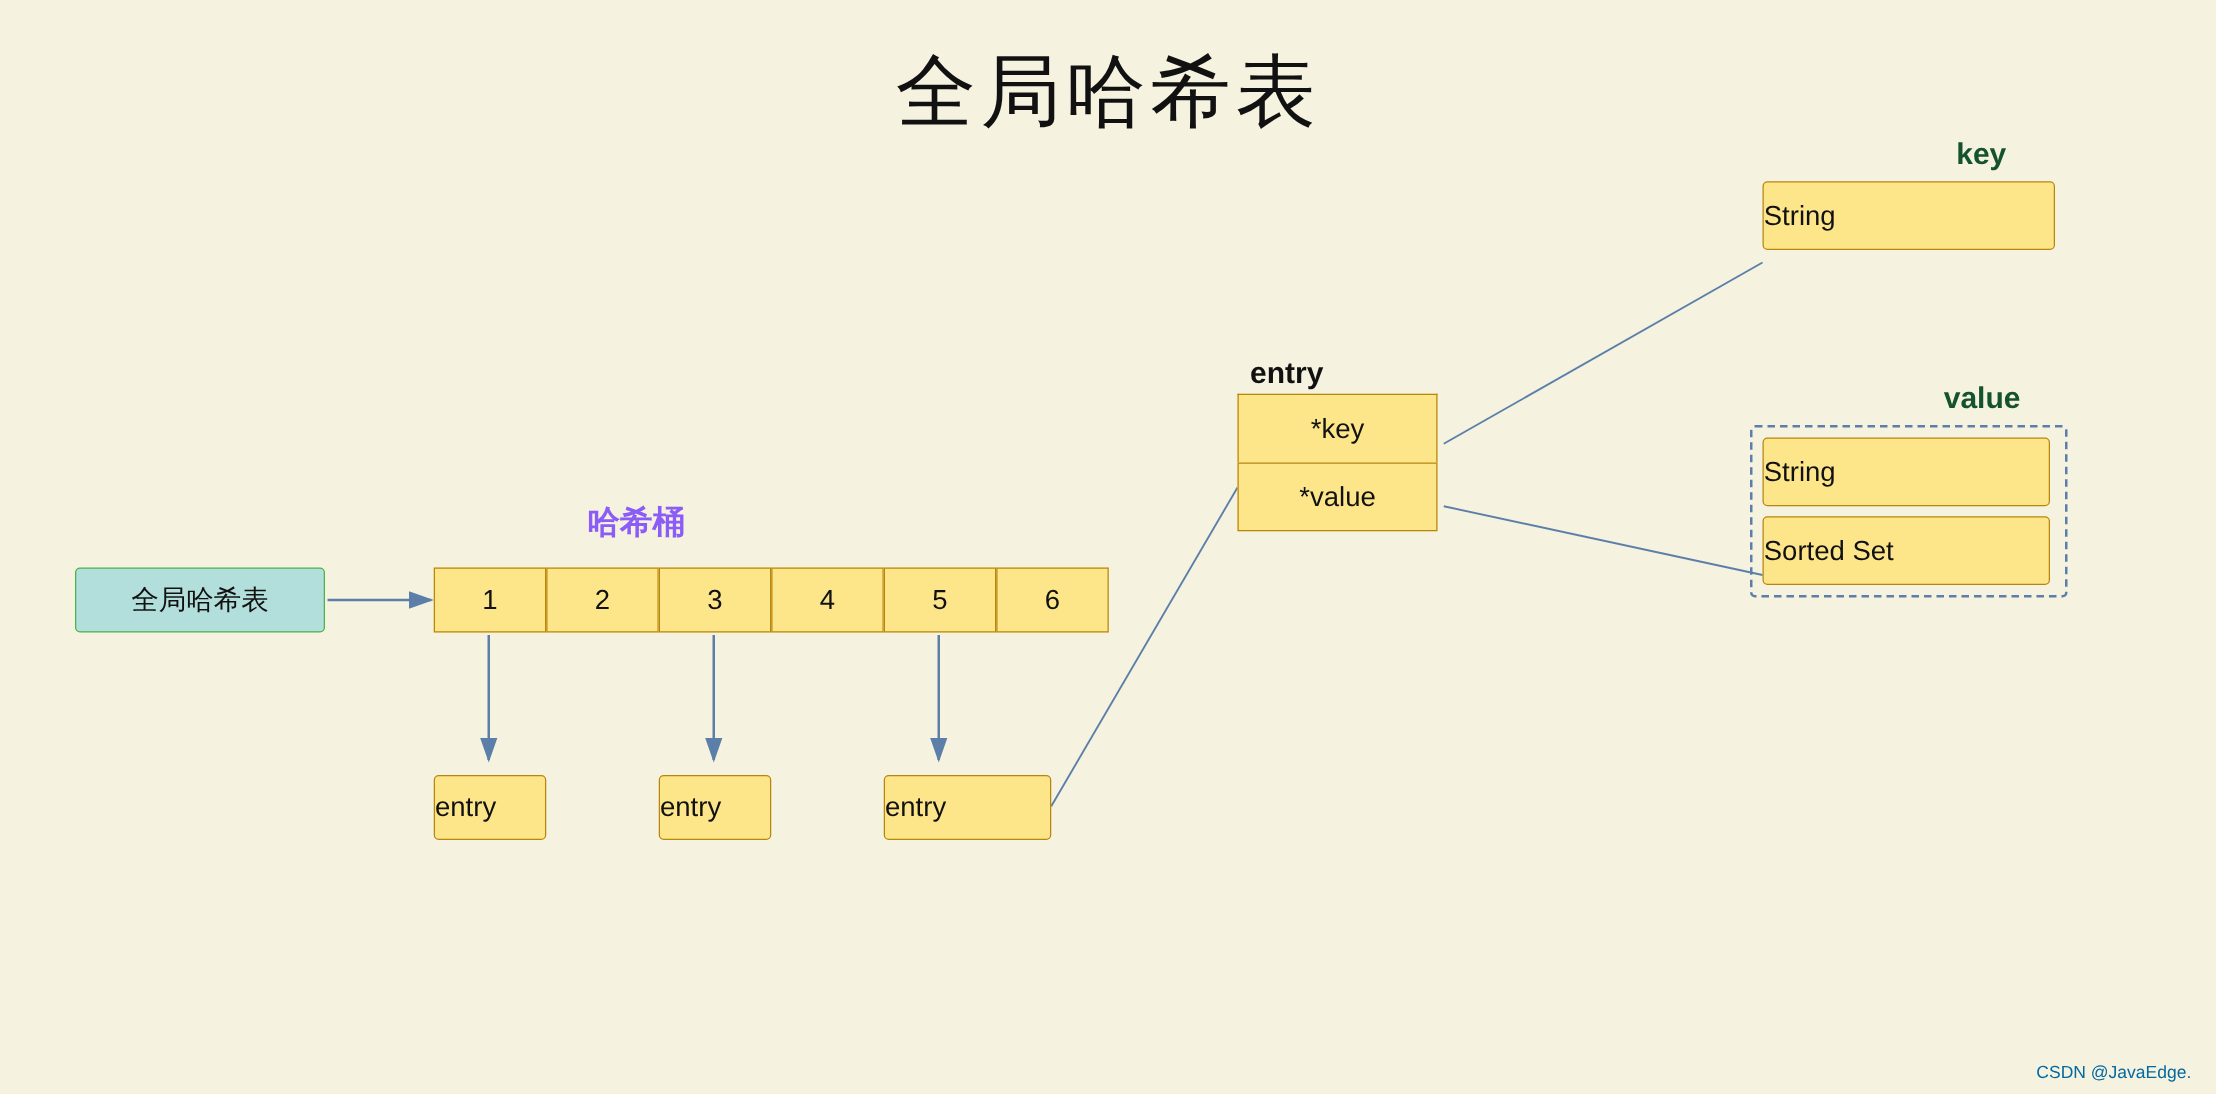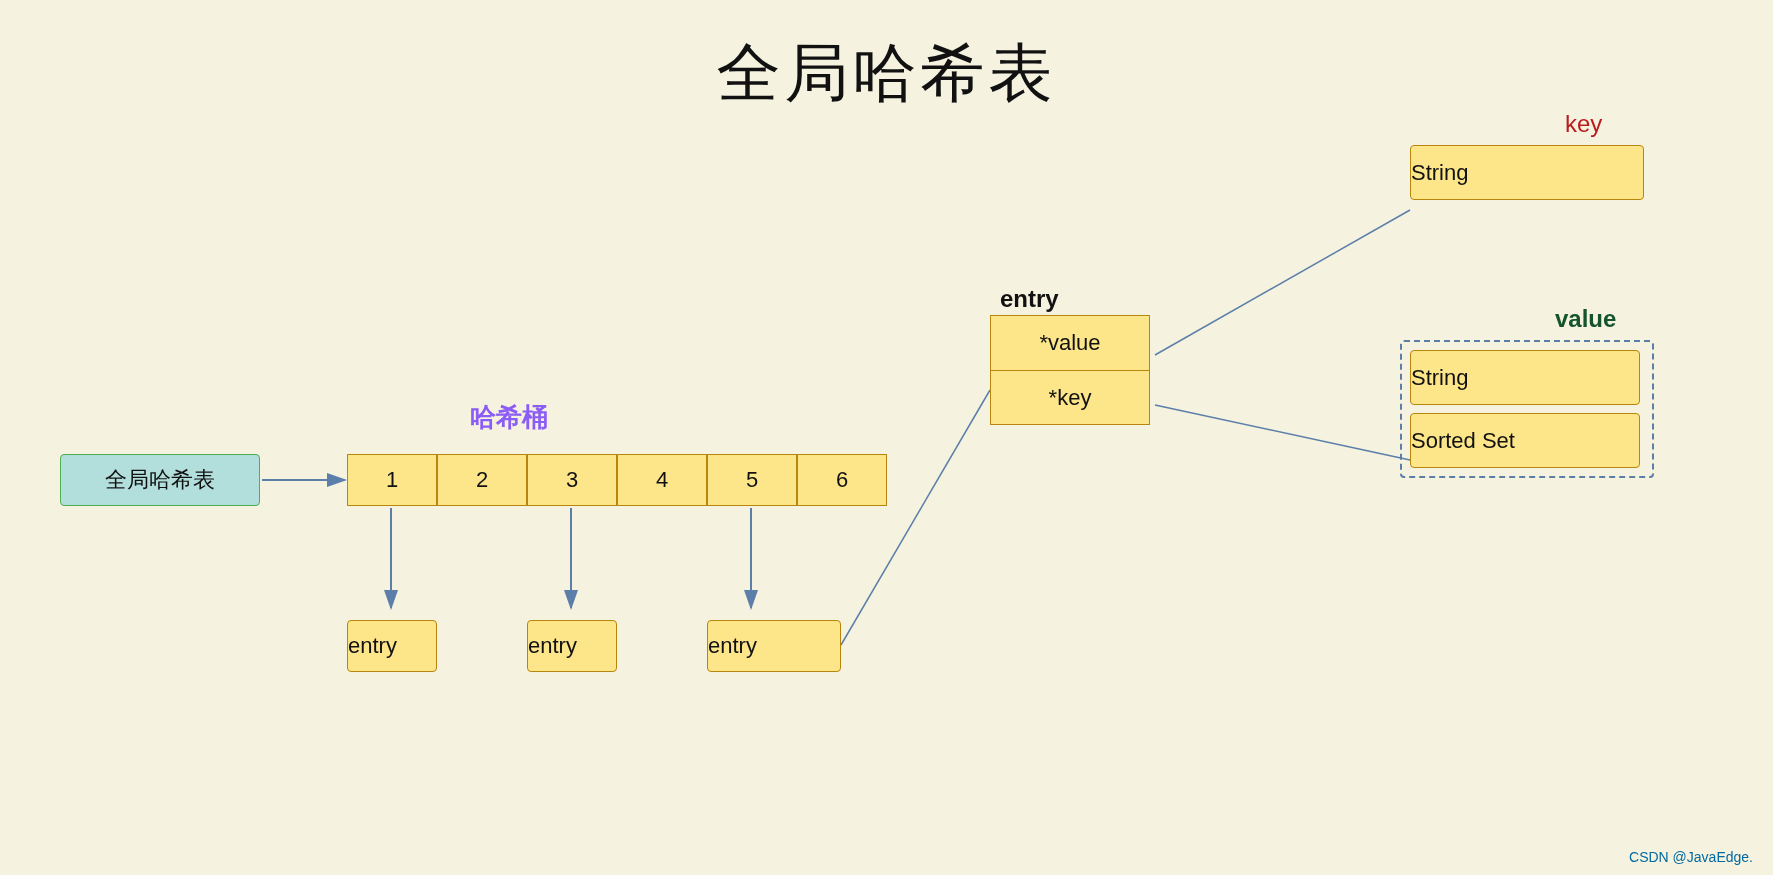--- a/index.html
+++ b/index.html
@@ -107,23 +107,23 @@
 
     .value-label {
       position: absolute;
       font-weight: bold;
       font-size: 24px;
       color: #14532d;
     }
 
     .key-label {
       position: absolute;
-      font-weight: normal;
+      font-weight: bold;
       font-size: 24px;
-      color: #b91c1c;
+      color: #14532d;
     }
 
     .entry-label {
       position: absolute;
       font-weight: bold;
       font-size: 24px;
       color: #111;
     }
 
     .hashtable-label {
@@ -208,22 +208,22 @@
 
   <div class="yellow-box" style="left:707px; top:620px; width:134px; height:52px;">
     <span>entry</span>
   </div>
 
   <div class="entry-label" style="left:1000px; top:285px;">
     <span>entry</span>
   </div>
 
   <div class="entry-detail" style="left:990px; top:315px;">
+    <div class="entry-row">*key</div>
     <div class="entry-row" style="border-top: 1.5px solid #b8860b;">*value</div>
-    <div class="entry-row">*key</div>
   </div>
 
   <div class="key-label" style="left:1565px; top:110px;">
     <span>key</span>
   </div>
 
   <div class="yellow-box" style="left:1410px; top:145px; width:234px; height:55px;">
     <span>String</span>
   </div>
 

